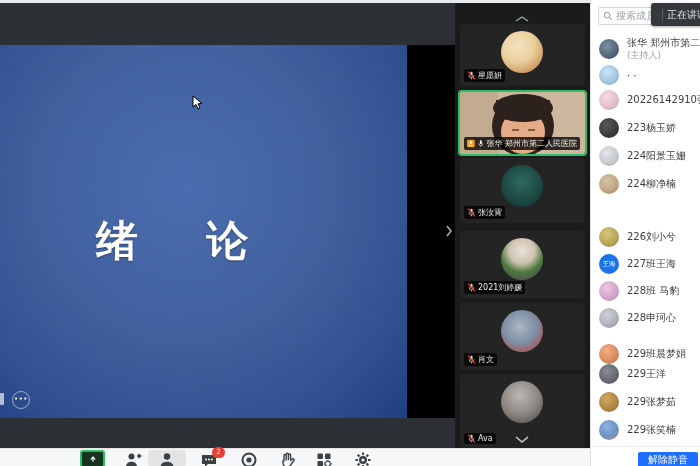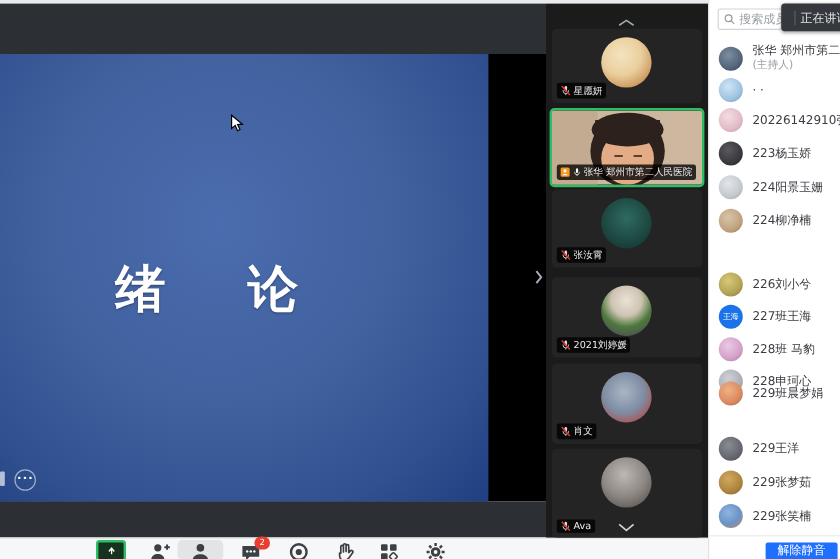--- a/index.html
+++ b/index.html
@@ -336,21 +336,21 @@
       <span class="m-name">227班王海</span>
     </div>
     <div class="mrow" style="top:280px">
       <div class="m-avatar av10"></div>
       <span class="m-name">228班 马豹</span>
     </div>
     <div class="mrow" style="top:307px">
       <div class="m-avatar av11"></div>
       <span class="m-name">228申珂心</span>
     </div>
-    <div class="mrow" style="top:317px">
+    <div class="mrow" style="top:343px">
       <div class="m-avatar av12"></div>
       <span class="m-name">229班晨梦娟</span>
     </div>
     <div class="mrow" style="top:363px">
       <div class="m-avatar av13"></div>
       <span class="m-name">229王洋</span>
     </div>
     <div class="mrow" style="top:391px">
       <div class="m-avatar av14"></div>
       <span class="m-name">229张梦茹</span>

